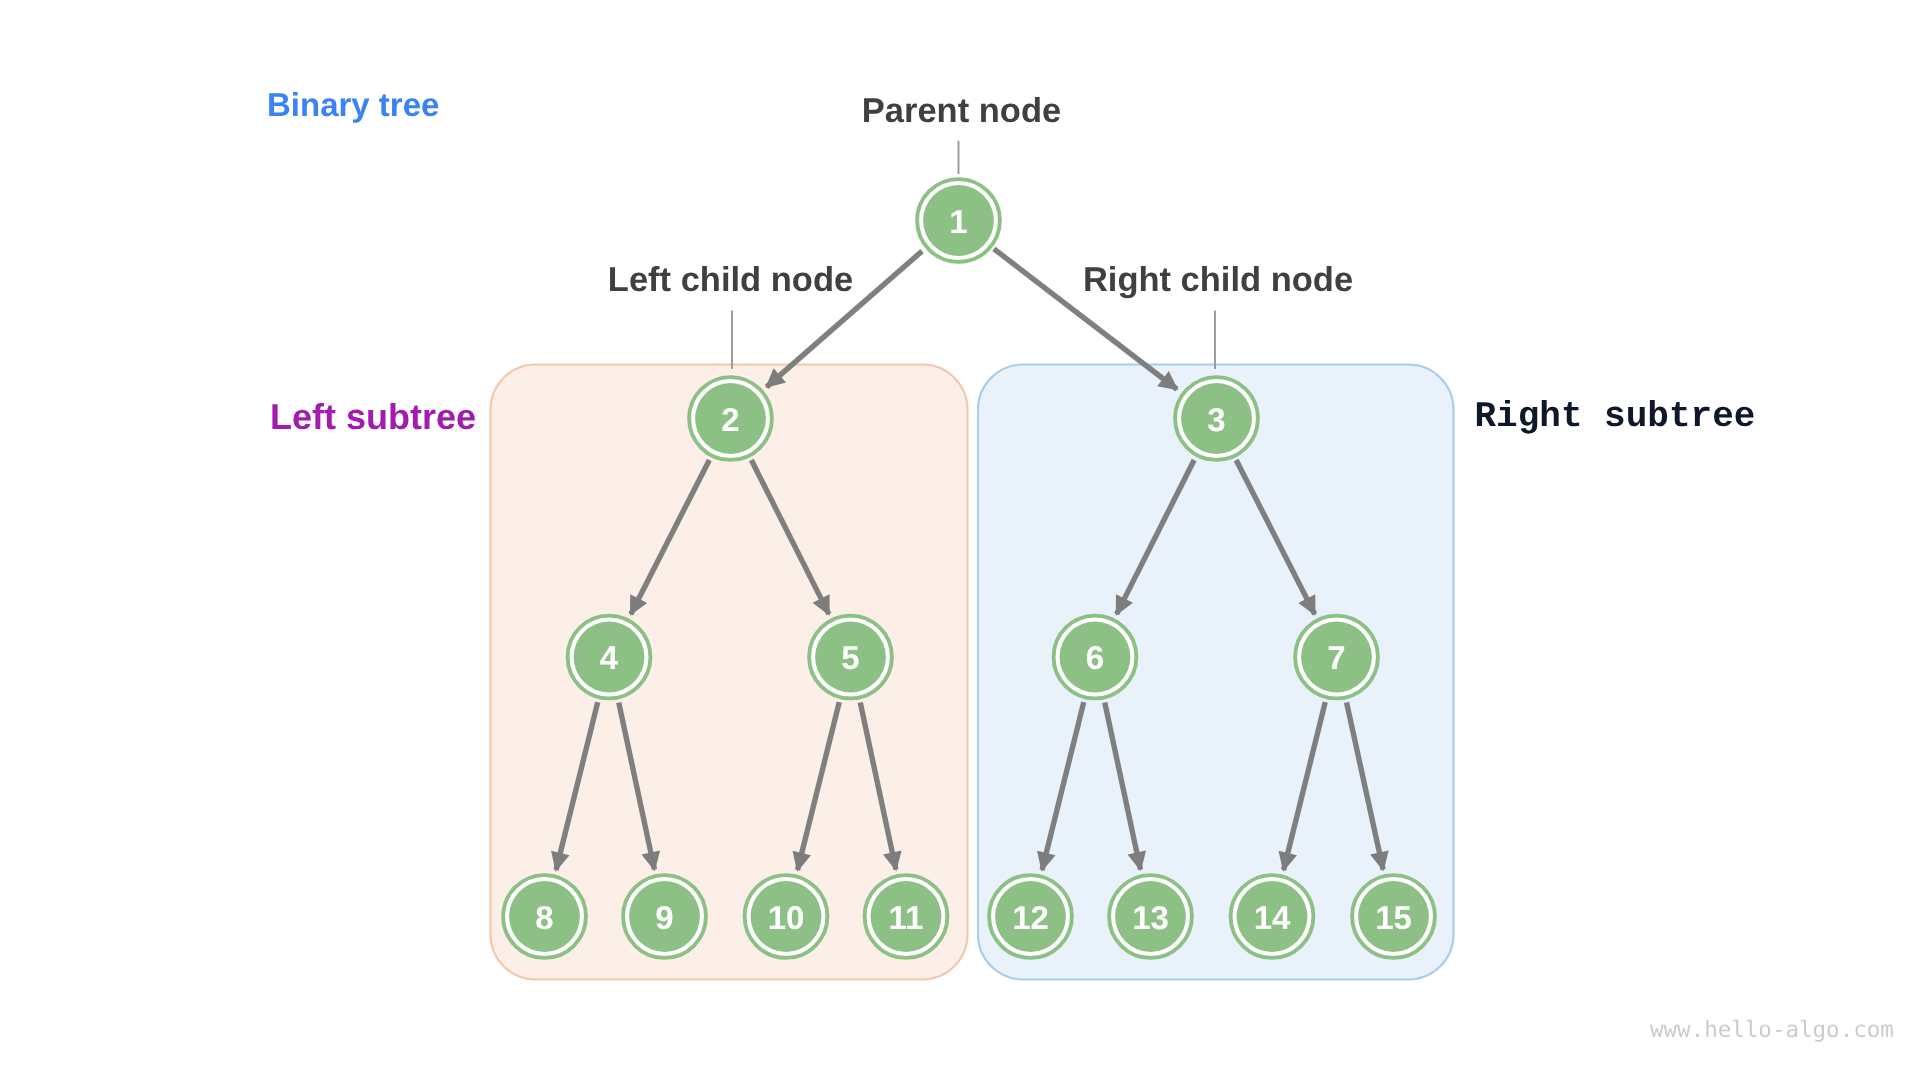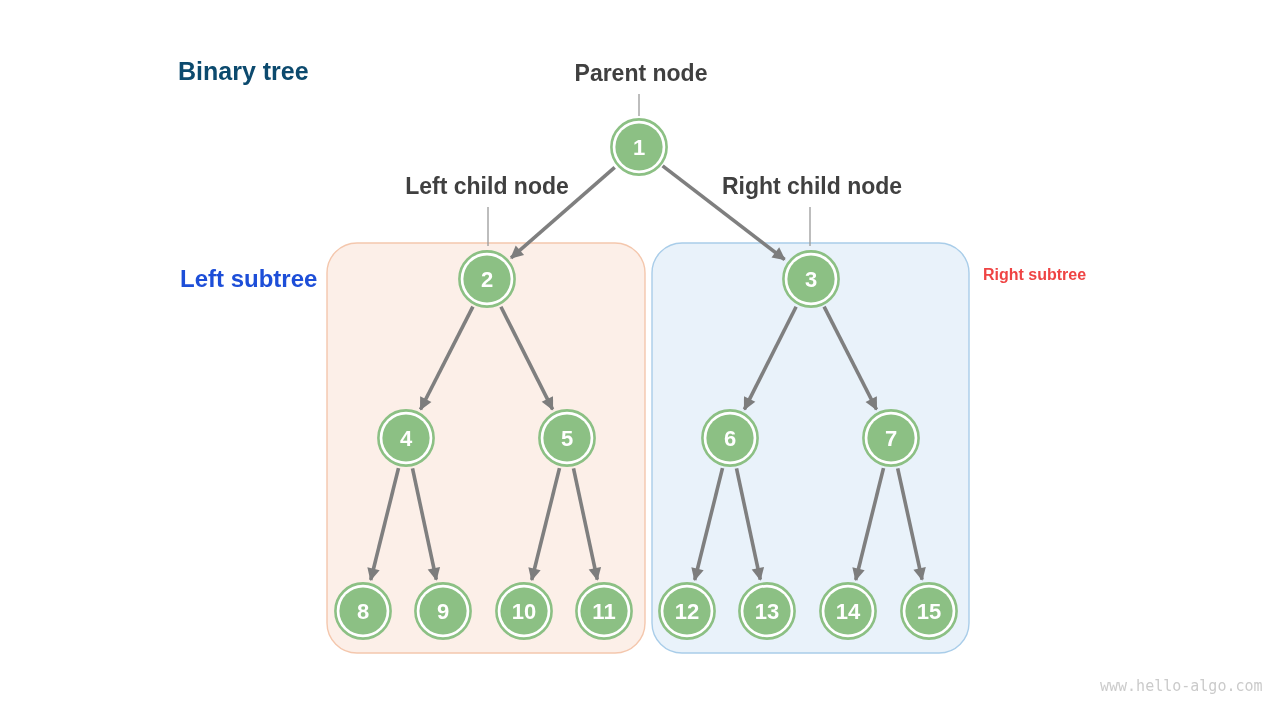--- a/index.html
+++ b/index.html
@@ -6,23 +6,23 @@
   .stage{
     position:relative;width:1280px;height:720px;background:#ffffff;
     font-family:"Liberation Sans",sans-serif;overflow:hidden;
   }
   .stage svg{position:absolute;left:0;top:0;}
   .lbl{
     position:absolute;font-weight:700;font-size:23px;color:#404040;
     white-space:nowrap;line-height:1.1;
   }
   .lbl.centered{transform:translateX(-50%);}
-  .lbl.title-green{color:#0c4a6e;font-size:25px;}
-  .lbl.subtree-orange{color:#1d4ed8;font-size:24px;}
-  .lbl.subtree-blue{color:#ef4444;font-size:16px;}
+  .lbl.title-green{color:#3b82f6;font-size:22px;}
+  .lbl.subtree-orange{color:#a21caf;font-size:24px;}
+  .lbl.subtree-blue{color:#0f172a;font-size:24px;font-family:Liberation Mono, monospace;}
   .watermark{
     position:absolute;left:1100px;top:677px;
     font-family:"DejaVu Sans Mono",monospace;font-size:15px;color:#cbcbcb;
     white-space:nowrap;
   }
   .subtree-box{stroke-width:1.4px;}
   .box-left{stroke:#f4c7ad;}
   .box-right{stroke:#a9cde9;}
   .edge{stroke:#7f7f7f;stroke-width:3.6px;fill:none;}
   .connector{stroke:#9a9a9a;stroke-width:1.3px;}

